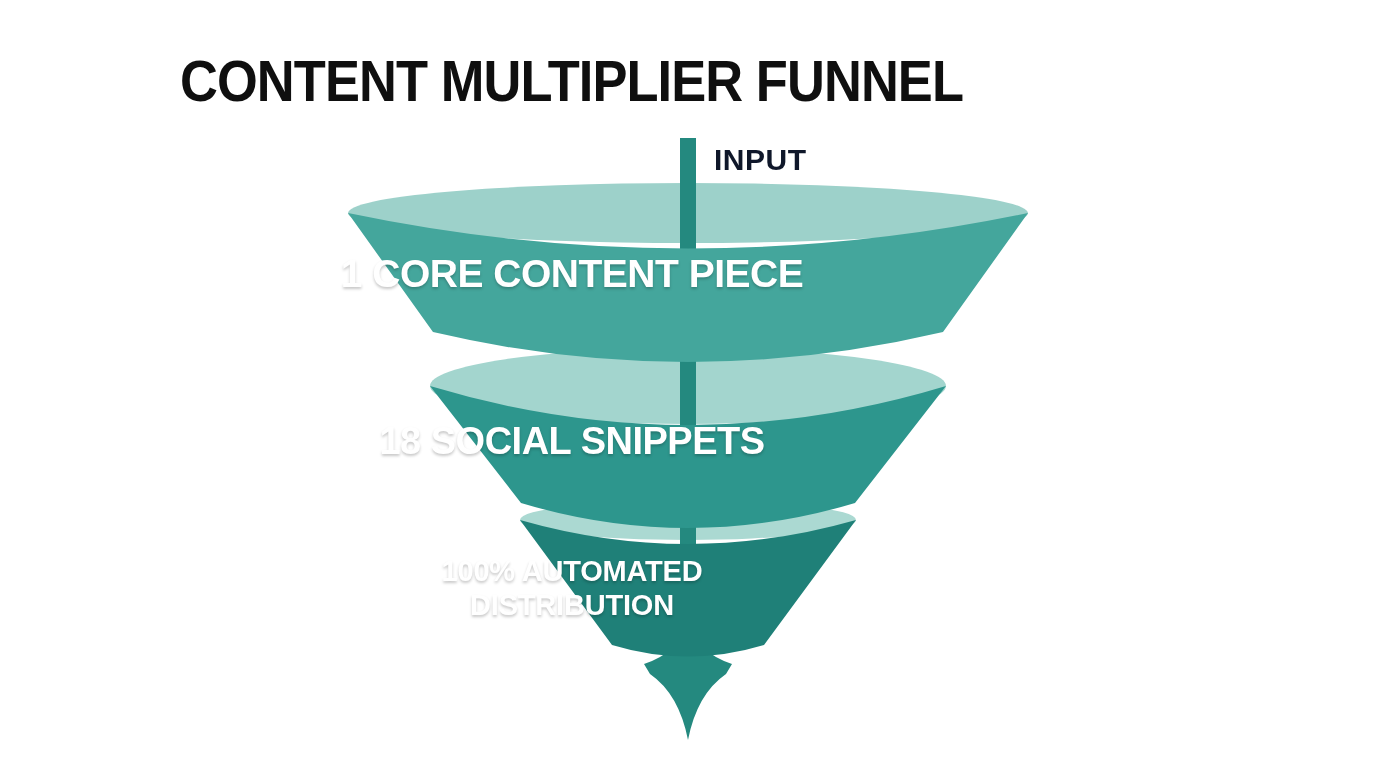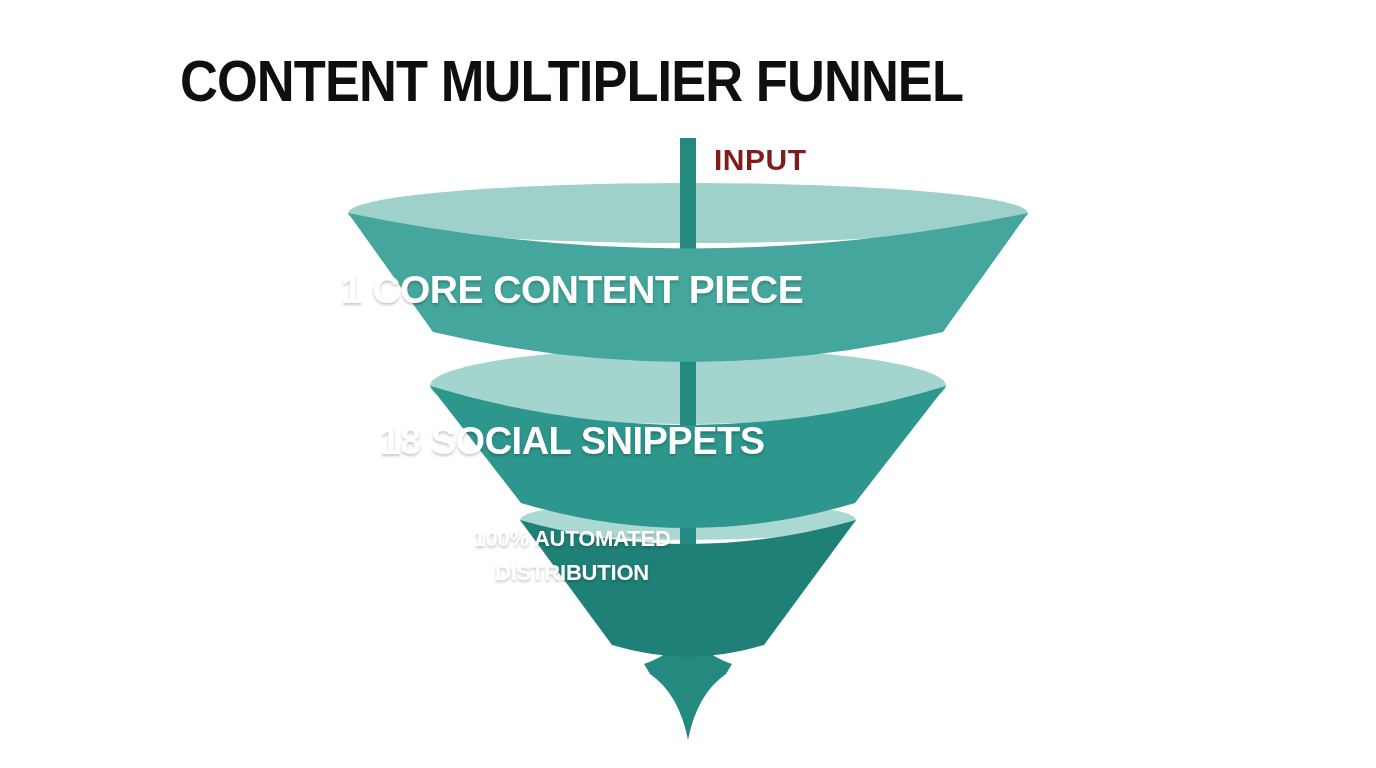--- a/index.html
+++ b/index.html
@@ -30,41 +30,41 @@
   }
   .funnel-svg {
     position: absolute;
     top: 0; left: 0;
     width: 1376px;
     height: 768px;
   }
   .flow-label {
     position: absolute;
     font-weight: bold;
-    color: #7f1d1d;
+    color: #0f172a;
     white-space: nowrap;
     text-align: center;
   }
   .input-label  { top: 143px; left: 714px; font-size: 30px; letter-spacing: 0.5px; }
   .output-label { top: 679px; left: 736px; font-size: 37px; letter-spacing: -1px; }
   .tier-label {
     position: absolute;
     left: 50%;
     transform: translateX(-50%);
     color: #ffffff;
     font-weight: bold;
     text-align: center;
     white-space: nowrap;
     text-shadow: 0 2px 3px rgba(0,0,0,0.22);
   }
-  .tier-label-1 { top: 268px; font-size: 39px; letter-spacing: -0.5px; }
+  .tier-label-1 { top: 252px; font-size: 39px; letter-spacing: -0.5px; }
   .tier-label-2 { top: 420px; font-size: 38px; letter-spacing: -0.5px; }
   .tier-label-3 {
-    top: 522px;
-    font-size: 22px;
+    top: 554px;
+    font-size: 29px;
     line-height: 34px;
     width: 330px;
     white-space: normal;
     letter-spacing: -0.2px;
   }
 </style>
 </head>
 <body>
 
 <div class="canvas">

